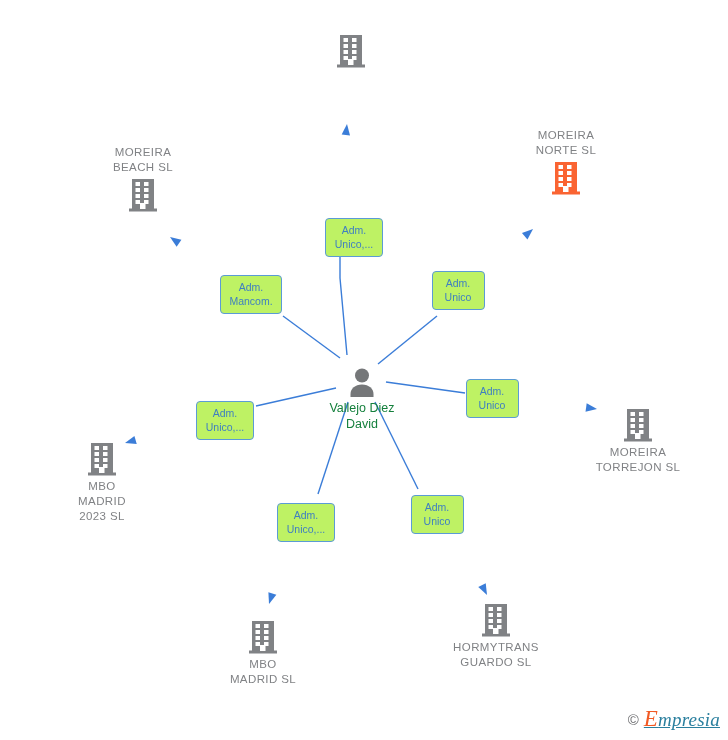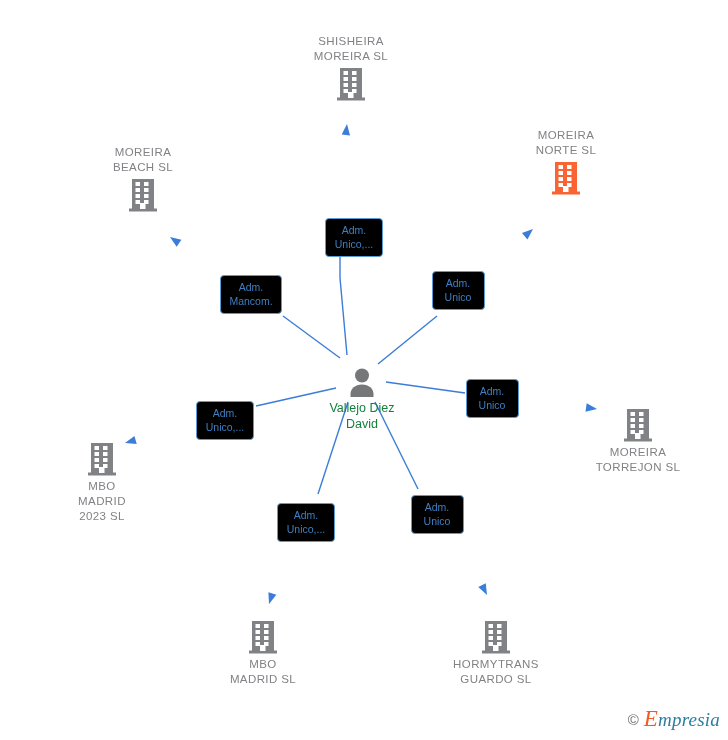--- a/index.html
+++ b/index.html
@@ -57,21 +57,21 @@
     line-height: 16px;
     color: #15803d;
     white-space: pre-line;
     margin-top: 2px;
   }
   .edge-label {
     position: absolute;
     box-sizing: border-box;
     border: 1.3px solid #5b9bd5;
     border-radius: 4px;
-    background: #000000;
+    background: #bef264;
     color: #3f7fc1;
     font-size: 10.5px;
     line-height: 14px;
     text-align: center;
     padding: 4px 6px 5px 6px;
     white-space: pre-line;
     font-family: "Liberation Sans", sans-serif;
   }
   .watermark {
     position: absolute;
@@ -85,20 +85,21 @@
   .wm-c {
     color: #6d6e71;
     font-size: 15px;
   }
   .wm-word {
     font-family: "Liberation Serif", serif;
     font-style: italic;
     font-size: 19px;
     color: #2a7f9e;
     letter-spacing: 0.2px;
+    text-decoration: underline;
   }
   .wm-word .wm-e {
     color: #f15a24;
     font-size: 23px;
   }
 </style>
 </head>
 <body>
 
 <div id="canvas">
@@ -115,22 +116,20 @@
       <path d="M 336,388 L 256,406" stroke="#3b7dd8" stroke-width="1.4" fill="none"></path>
       <path d="M0,0 L-11,-4.2 L-11,4.2 Z" fill="#3b7dd8" transform="translate(125,443) rotate(164)"></path>
       <path d="M 348,402 L 318,494" stroke="#3b7dd8" stroke-width="1.4" fill="none"></path>
       <path d="M0,0 L-11,-4.2 L-11,4.2 Z" fill="#3b7dd8" transform="translate(269,604) rotate(108)"></path>
       <path d="M 375,402 L 418,489" stroke="#3b7dd8" stroke-width="1.4" fill="none"></path>
       <path d="M0,0 L-11,-4.2 L-11,4.2 Z" fill="#3b7dd8" transform="translate(487,595) rotate(63)"></path>
     </svg>
 
   <div id="nodes-layer">
       <div class="node above" style="left: 351px; top: 34px;">
-        <div class="node-label">SHISHEIRA
-MOREIRA  SL</div>
         <svg width="30" height="34" viewBox="0 0 30 34" class="node-icon">
           <g fill="#808285">
             <rect x="4" y="1" width="22" height="30"></rect>
             <rect x="1" y="30.5" width="28" height="3"></rect>
           </g>
           <g fill="#ffffff">
             <rect x="7.5" y="4" width="4.5" height="4"></rect>
             <rect x="16" y="4" width="4.5" height="4"></rect>
             <rect x="7.5" y="10" width="4.5" height="4"></rect>
             <rect x="16" y="10" width="4.5" height="4"></rect>
@@ -241,21 +240,21 @@
             <rect x="7.5" y="16" width="4.5" height="4"></rect>
             <rect x="16" y="16" width="4.5" height="4"></rect>
             <rect x="7.5" y="22" width="4.5" height="4"></rect>
             <rect x="16" y="22" width="4.5" height="4"></rect>
             <rect x="12" y="25" width="5.5" height="6"></rect>
           </g>
         </svg>
         <div class="node-label">MBO
 MADRID  SL</div>
       </div>
-      <div class="node below" style="left: 496px; top: 620px;">
+      <div class="node below" style="left: 496px; top: 603px;">
         <svg width="30" height="34" viewBox="0 0 30 34" class="node-icon">
           <g fill="#808285">
             <rect x="4" y="1" width="22" height="30"></rect>
             <rect x="1" y="30.5" width="28" height="3"></rect>
           </g>
           <g fill="#ffffff">
             <rect x="7.5" y="4" width="4.5" height="4"></rect>
             <rect x="16" y="4" width="4.5" height="4"></rect>
             <rect x="7.5" y="10" width="4.5" height="4"></rect>
             <rect x="16" y="10" width="4.5" height="4"></rect>

